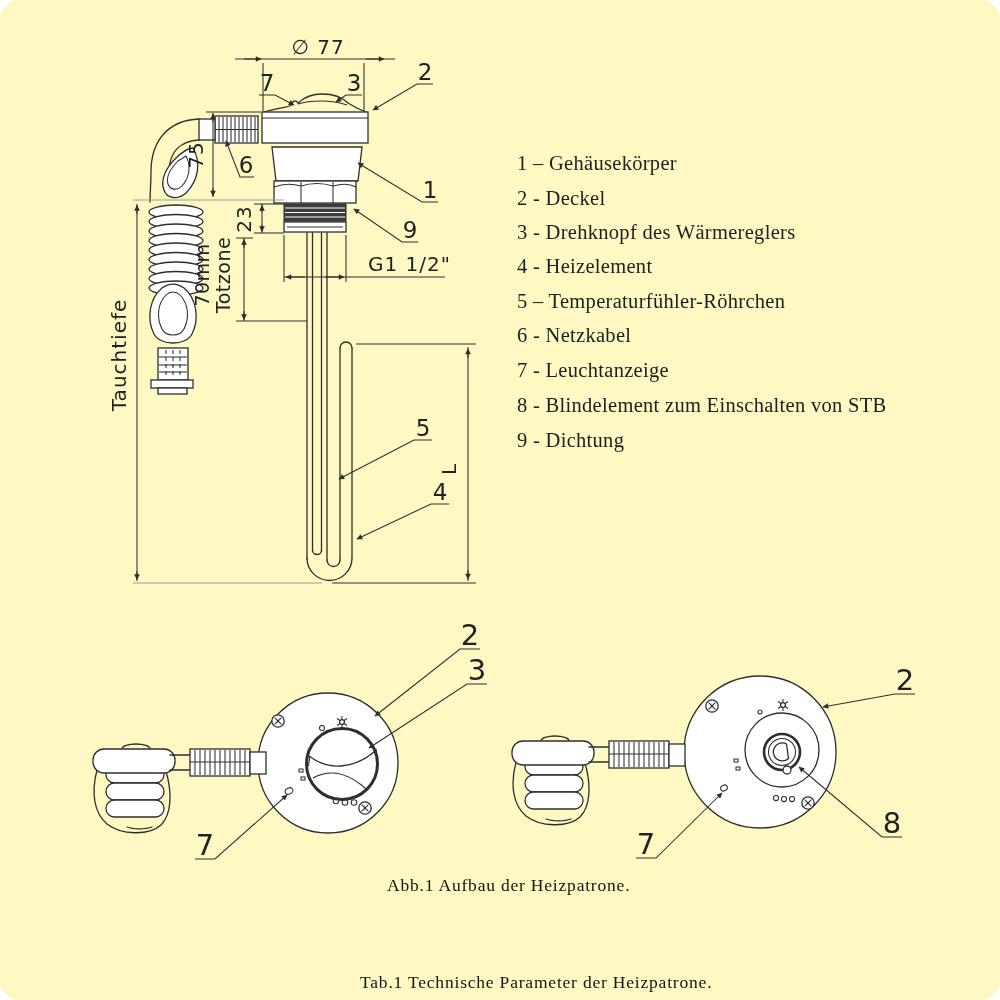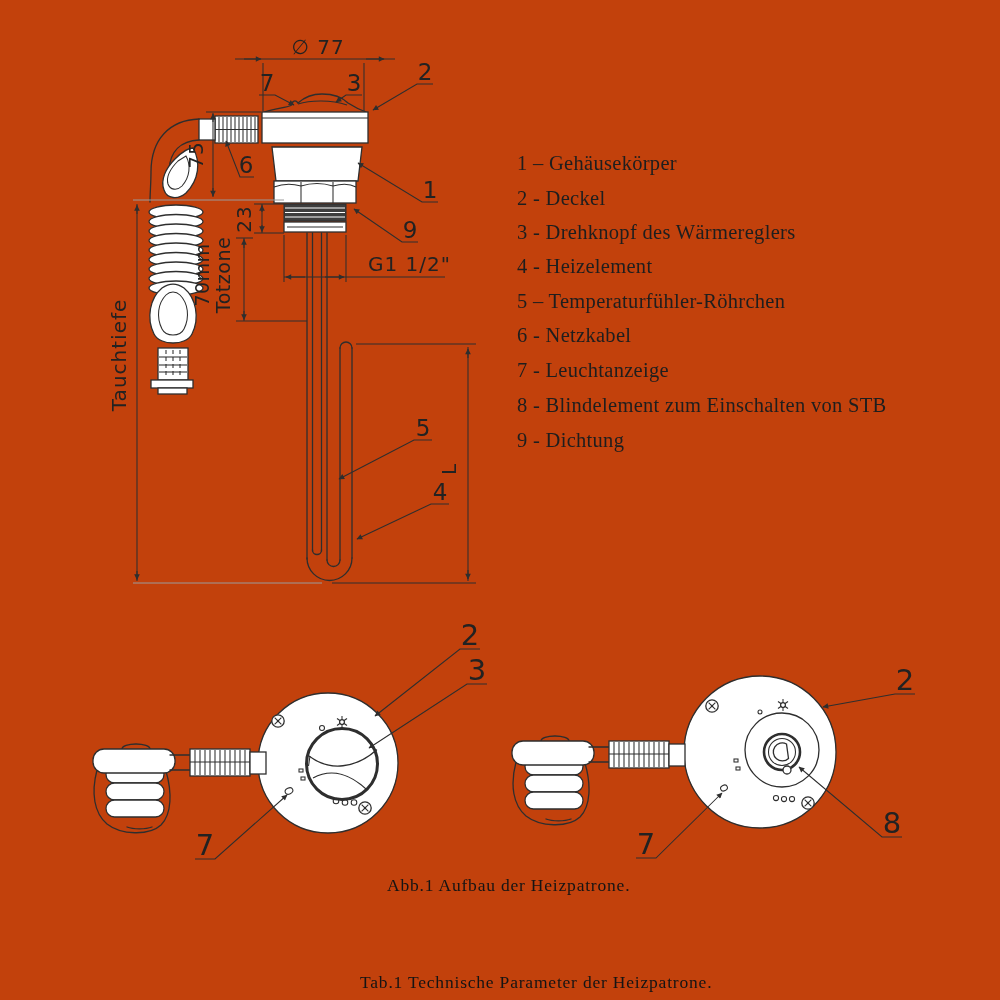--- a/index.html
+++ b/index.html
@@ -1,16 +1,16 @@
 <!DOCTYPE html>
 <html><head>
 <meta charset="utf-8">
 <style>
   html,body{margin:0;padding:0;background:#fff;}
-  .page{width:1000px;height:1000px;position:relative;background:#c2410c;overflow:hidden;}
+  .page{width:1000px;height:1000px;position:relative;background:#fef9c3;overflow:hidden;border-radius:19px;}
   svg{display:block;}
   .ln{stroke:#2e2e2e;stroke-width:1.3;fill:none;stroke-linecap:round;}
   .lnf{stroke:#2e2e2e;stroke-width:1.3;fill:#ffffff;}
   .thin{stroke:#2e2e2e;stroke-width:1.05;fill:none;}
   .gray{stroke:#9b9b9b;stroke-width:1;fill:none;}
   .dark{fill:#3d3d3d;stroke:#2e2e2e;stroke-width:1;}
   .dim{stroke:#2e2e2e;stroke-width:1.05;fill:none;}
   text{fill:#222;}
   .dtxt{font-family:"DejaVu Sans",sans-serif;font-size:20px;letter-spacing:1px;}
   .dtxt2{font-family:"DejaVu Sans",sans-serif;font-size:19px;letter-spacing:0.5px;}

